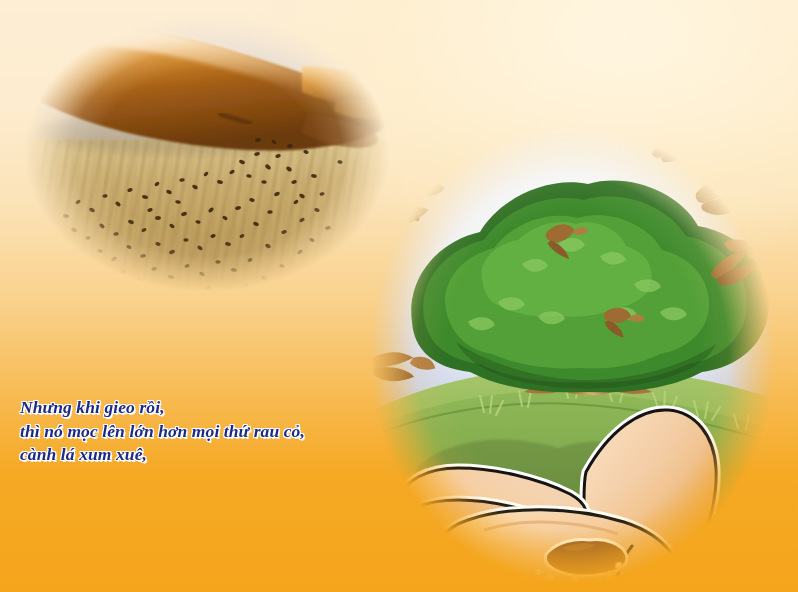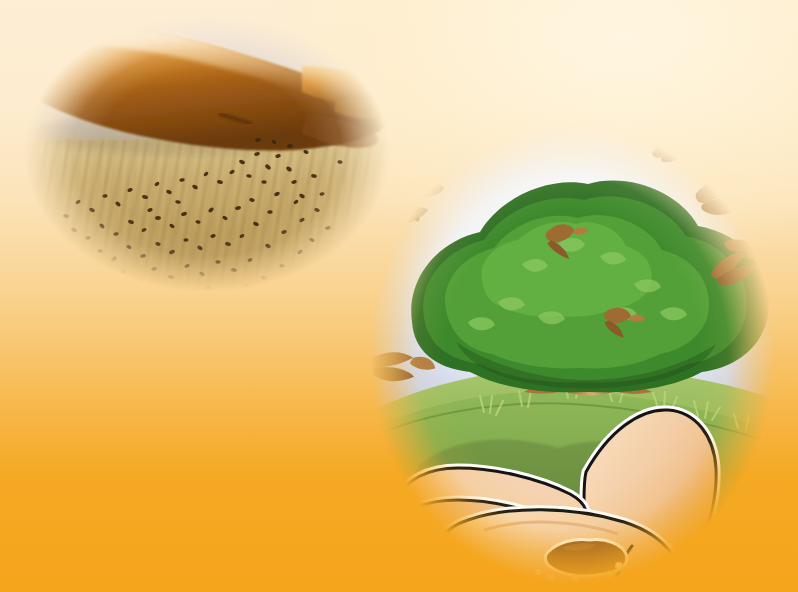--- a/index.html
+++ b/index.html
@@ -485,15 +485,18 @@
           <circle cx="200" cy="478" r="3.8"></circle>
           <circle cx="221" cy="480" r="3.6"></circle>
           <circle cx="166" cy="456" r="3.6"></circle>
           <circle cx="247" cy="450" r="3.5"></circle>
         </g>
       </g>
     </svg>
   </div>
 
   <div class="verse">
+    <span class="ln">Nhưng khi gieo rồi,</span>
+    <span class="ln">thì nó mọc lên lớn hơn mọi thứ rau cỏ,</span>
+    <span class="ln">cành lá xum xuê,</span>
   </div>
 
 </div>
 
 </body></html>

